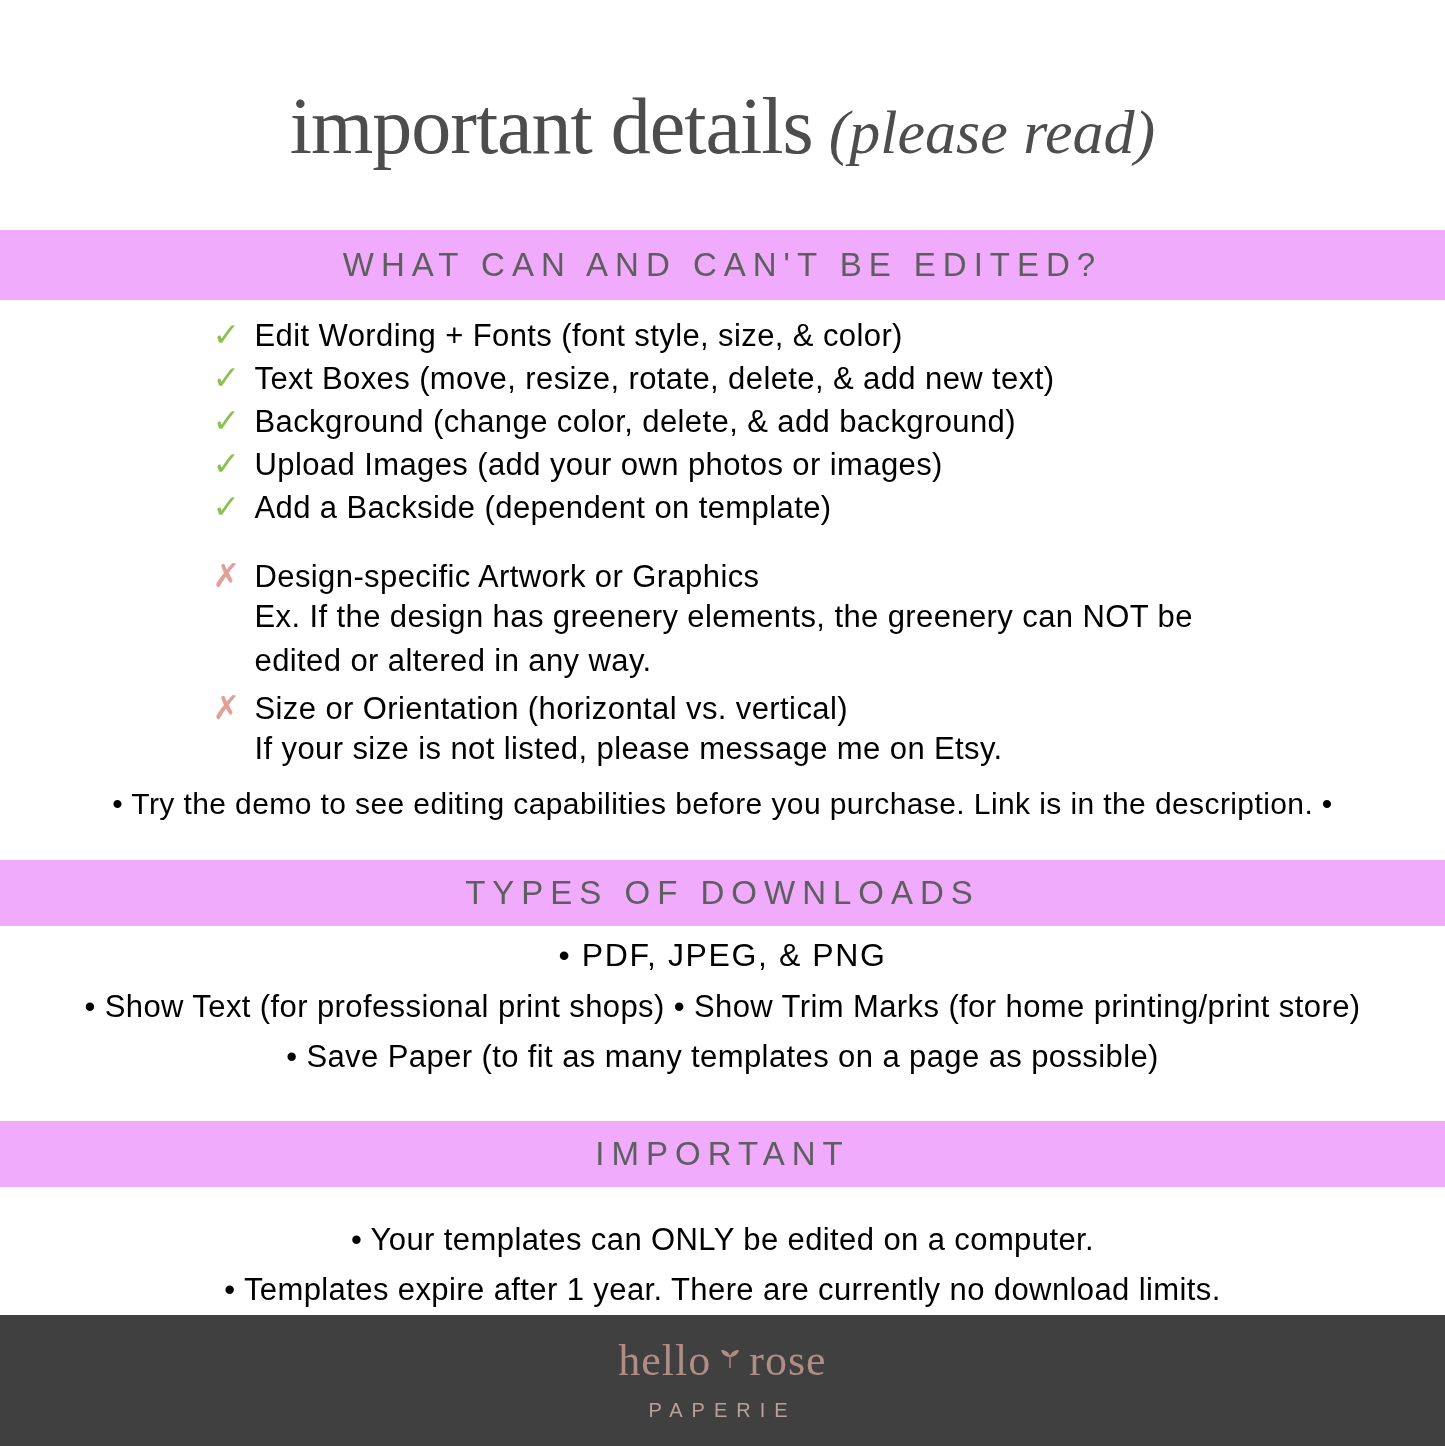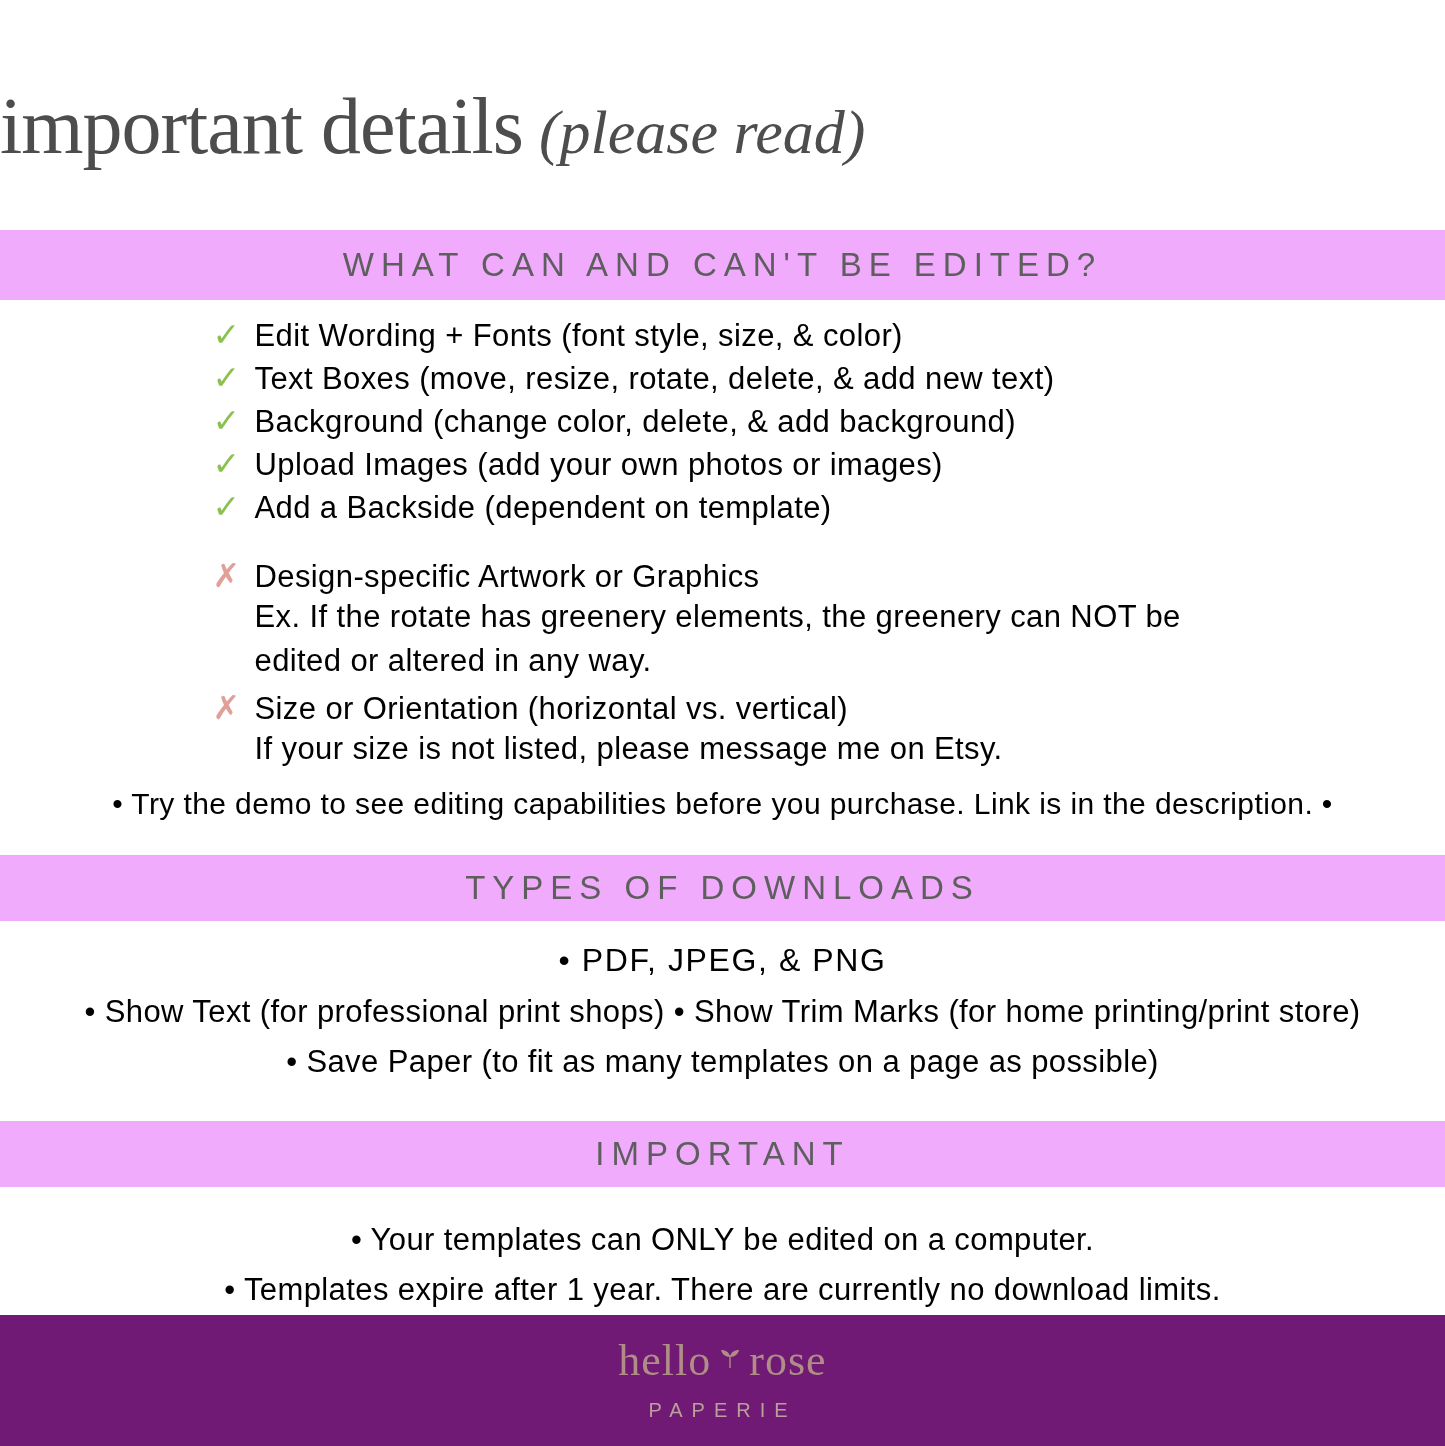--- a/index.html
+++ b/index.html
@@ -21,21 +21,21 @@
     background: #ffffff;
     display: flex;
     flex-direction: column;
   }
 
   
   .title-block {
     height: 230px;
     display: flex;
     align-items: center;
-    justify-content: flex-start;
+    justify-content: center;
     padding-top: 22px;
     box-sizing: border-box;
   }
   .title-line {
     white-space: nowrap;
     font-family: "Liberation Serif", serif;
     color: #4d4d4d;
   }
   .title-main {
     font-size: 80px;
@@ -121,39 +121,39 @@
     line-height: 1.42;
   }
   .demo-line {
     text-align: center;
     font-size: 30px;
     margin-top: 16px;
   }
 
   .center-lines {
     text-align: center;
-    padding-top: 14px;
+    padding-top: 4px;
   }
   .center-lines .l {
     font-size: 31px;
     line-height: 1.62;
   }
   .center-lines .l.spaced {
     letter-spacing: 1.6px;
     font-size: 32px;
   }
 
   
   .footer {
     position: absolute;
     left: 0;
     bottom: 0;
     width: 100%;
     height: 131px;
-    background: #701a75;
+    background: #404040;
     display: flex;
     align-items: center;
     justify-content: center;
     flex-direction: column;
   }
   .brand {
     font-family: "Liberation Serif", serif;
     font-size: 44px;
     color: #b08d86;
     letter-spacing: 1px;
@@ -218,21 +218,21 @@
       <span class="txt row-text">Add a Backside (dependent on template)</span>
     </div>
   </div>
 
   <div class="section x-list">
 
     <div class="x-row">
       <span class="mark no">✗</span>
       <span class="txt row-text">Design-specific Artwork or Graphics</span>
     </div>
-    <div class="txt x-note">Ex. If the rotate has greenery elements, the greenery can NOT be edited or altered in any way.</div>
+    <div class="txt x-note">Ex. If the design has greenery elements, the greenery can NOT be edited or altered in any way.</div>
 
     <div class="x-row" style="margin-top:8px;">
       <span class="mark no">✗</span>
       <span class="txt row-text">Size or Orientation (horizontal vs. vertical)</span>
     </div>
     <div class="txt x-note">If your size is not listed, please message me on Etsy.</div>
 
     <div class="txt demo-line">• Try the demo to see editing capabilities before you purchase. Link is in the description. •</div>
   </div>
 

